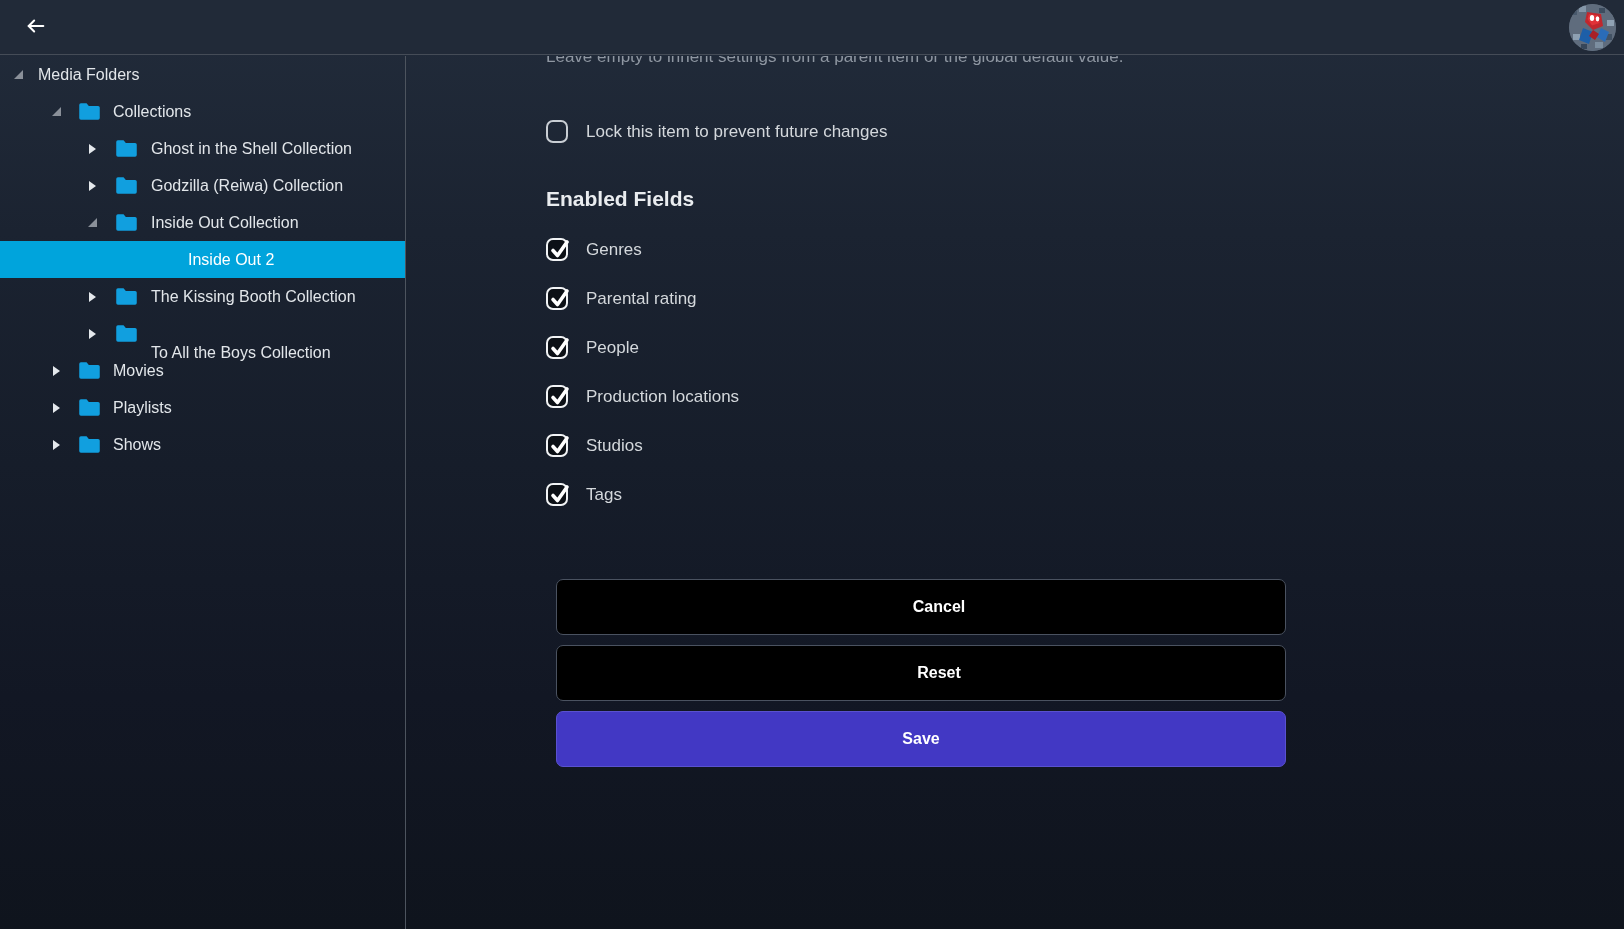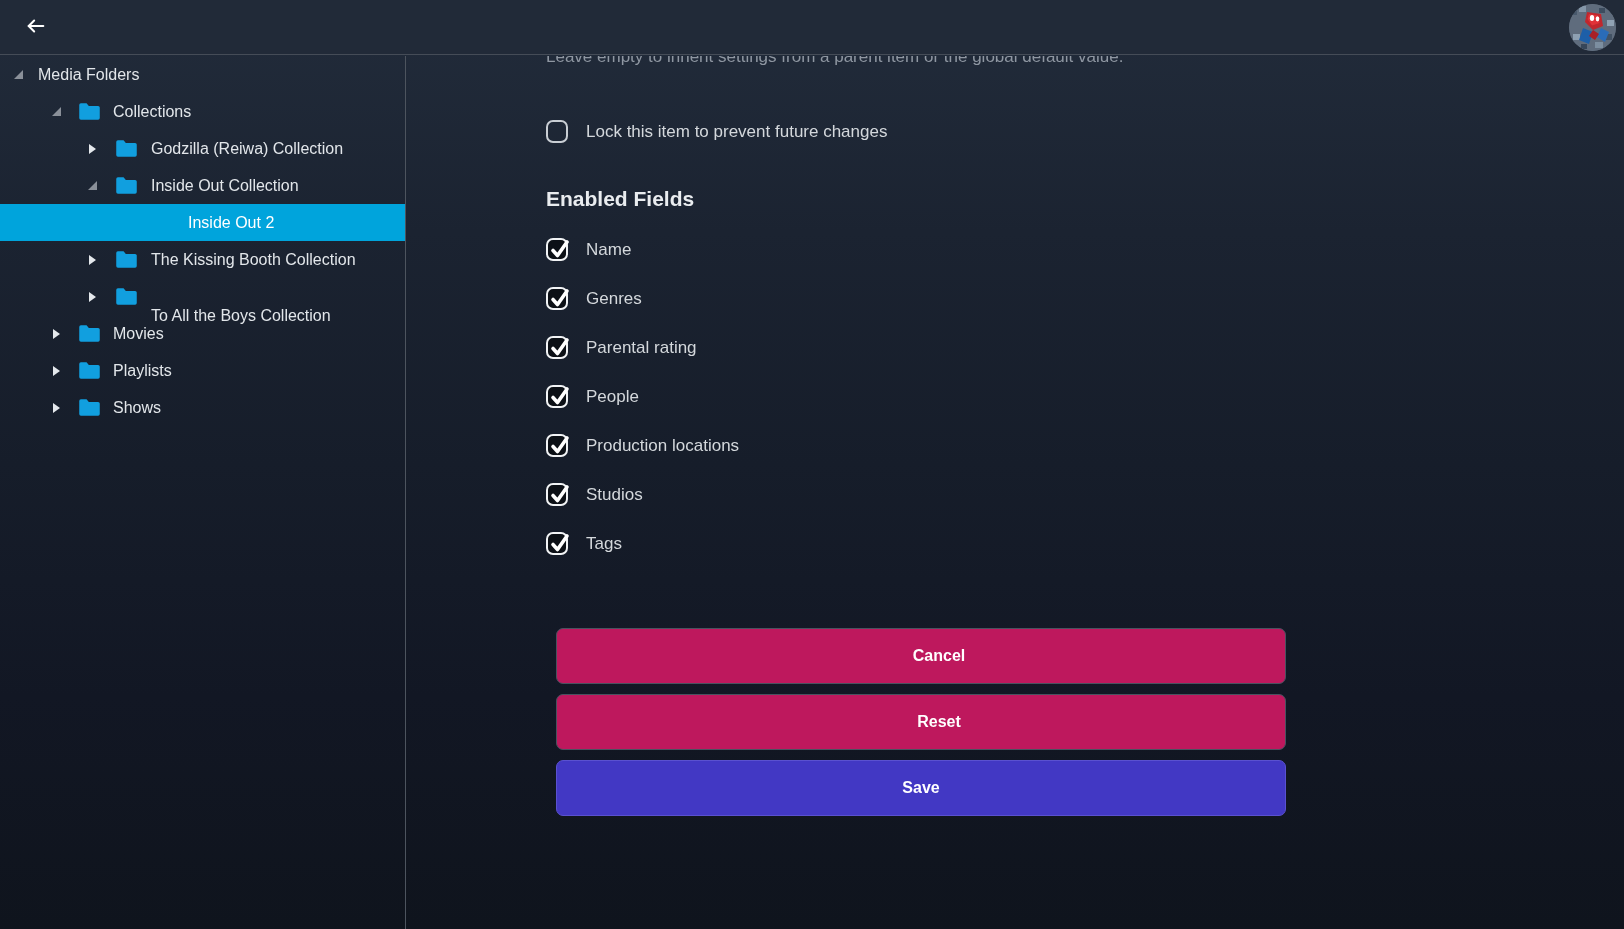--- a/index.html
+++ b/index.html
@@ -68,21 +68,21 @@
 
   .fields-list { margin-top:14px; }
   .field-row { height:49px; display:flex; align-items:center; cursor:pointer; }
 
   .btn-stack { margin-top:60px; width:730px; margin-left:10px; }
   .btn {
     display:block; width:100%; height:56px; margin-bottom:10px;
     border-radius:7px; font-family:inherit; font-size:16px; font-weight:bold;
     color:#ffffff; cursor:pointer; text-align:center;
   }
-  .btn.plain { background:#be185d; border:1px solid #4a5260;padding-left:36px; }
+  .btn.plain { background:#000000; border:1px solid #4a5260;padding-left:36px; }
   .btn.primary { background:#4238c4; border:1px solid #5a51d0; }
 </style>
 </head>
 <body>
 
 <div class="topbar">
   <button class="back-btn">
     <span>
       <svg width="22" height="22" viewBox="0 0 24 24" fill="none" stroke="#ffffff" stroke-width="2.2" stroke-linecap="round" stroke-linejoin="round">
         <path d="M20 12 H4"></path>
@@ -134,20 +134,29 @@
     </span>
     <span class="tree-label" style="left: 113px;">Collections</span>
   </div>
     <div class="tree-row">
     <span class="caret collapsed" style="left: 89px;"></span>
     <span class="folder-ico" style="left: 115px;">
       <svg width="23" height="19" viewBox="0 0 24 20">
         <path d="M1.2 3.2 A1.8 1.8 0 0 1 3 1.4 h5.9 l2.4 2.7 h9.7 A1.8 1.8 0 0 1 22.8 5.9 v10.9 a1.8 1.8 0 0 1 -1.8 1.8 H3 a1.8 1.8 0 0 1 -1.8 -1.8 Z" fill="#119fdf"></path>
       </svg>
     </span>
+    <span class="tree-label" style="left: 151px;">Ghost in the Shell Collection</span>
+  </div>
+    <div class="tree-row">
+    <span class="caret collapsed" style="left: 89px;"></span>
+    <span class="folder-ico" style="left: 115px;">
+      <svg width="23" height="19" viewBox="0 0 24 20">
+        <path d="M1.2 3.2 A1.8 1.8 0 0 1 3 1.4 h5.9 l2.4 2.7 h9.7 A1.8 1.8 0 0 1 22.8 5.9 v10.9 a1.8 1.8 0 0 1 -1.8 1.8 H3 a1.8 1.8 0 0 1 -1.8 -1.8 Z" fill="#119fdf"></path>
+      </svg>
+    </span>
     <span class="tree-label" style="left: 151px; text-align: center;">Godzilla (Reiwa) Collection</span>
   </div>
     <div class="tree-row">
     <span class="caret expanded" style="left: 88px;"></span>
     <span class="folder-ico" style="left: 115px;">
       <svg width="23" height="19" viewBox="0 0 24 20">
         <path d="M1.2 3.2 A1.8 1.8 0 0 1 3 1.4 h5.9 l2.4 2.7 h9.7 A1.8 1.8 0 0 1 22.8 5.9 v10.9 a1.8 1.8 0 0 1 -1.8 1.8 H3 a1.8 1.8 0 0 1 -1.8 -1.8 Z" fill="#119fdf"></path>
       </svg>
     </span>
     <span class="tree-label" style="left: 151px;">Inside Out Collection</span>
@@ -208,28 +217,20 @@
   <p class="inherit-note">Leave empty to inherit settings from a parent item or the global default value.</p>
 
   <div class="lock-row">
     <span class="cbox"></span>
     <span class="cbox-label">Lock this item to prevent future changes</span>
   </div>
 
   <h2 class="section-title">Enabled Fields</h2>
 
   <div class="fields-list" id="fields">
-      <div class="field-row">
-    <span class="cbox checked">
-      <svg width="26" height="28" viewBox="0 0 26 28">
-        <path d="M6 14.5 L10.5 19.5 L20 6" fill="none" stroke="#ffffff" stroke-width="3.6" stroke-linecap="round" stroke-linejoin="round"></path>
-      </svg>
-    </span>
-    <span class="cbox-label">Name</span>
-  </div>
       <div class="field-row">
     <span class="cbox checked">
       <svg width="26" height="28" viewBox="0 0 26 28">
         <path d="M6 14.5 L10.5 19.5 L20 6" fill="none" stroke="#ffffff" stroke-width="3.6" stroke-linecap="round" stroke-linejoin="round"></path>
       </svg>
     </span>
     <span class="cbox-label">Genres</span>
   </div>
       <div class="field-row">
     <span class="cbox checked">

